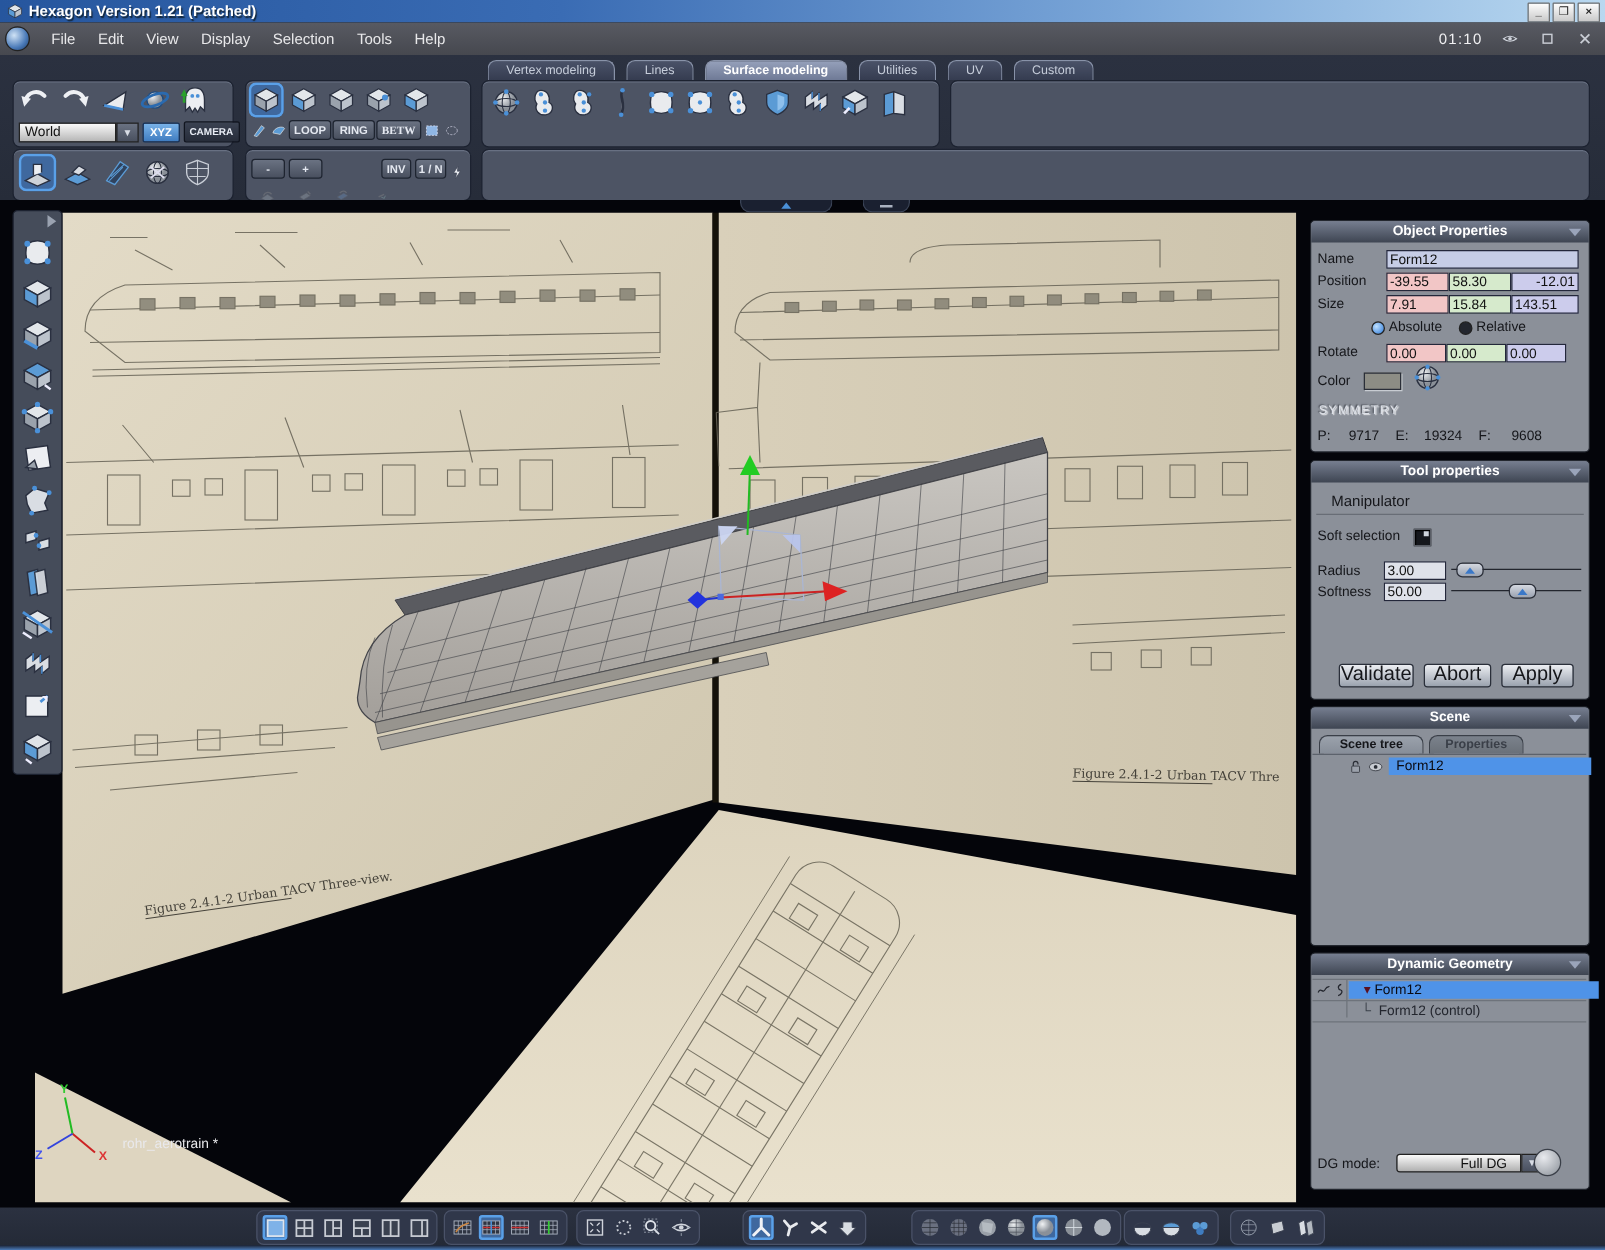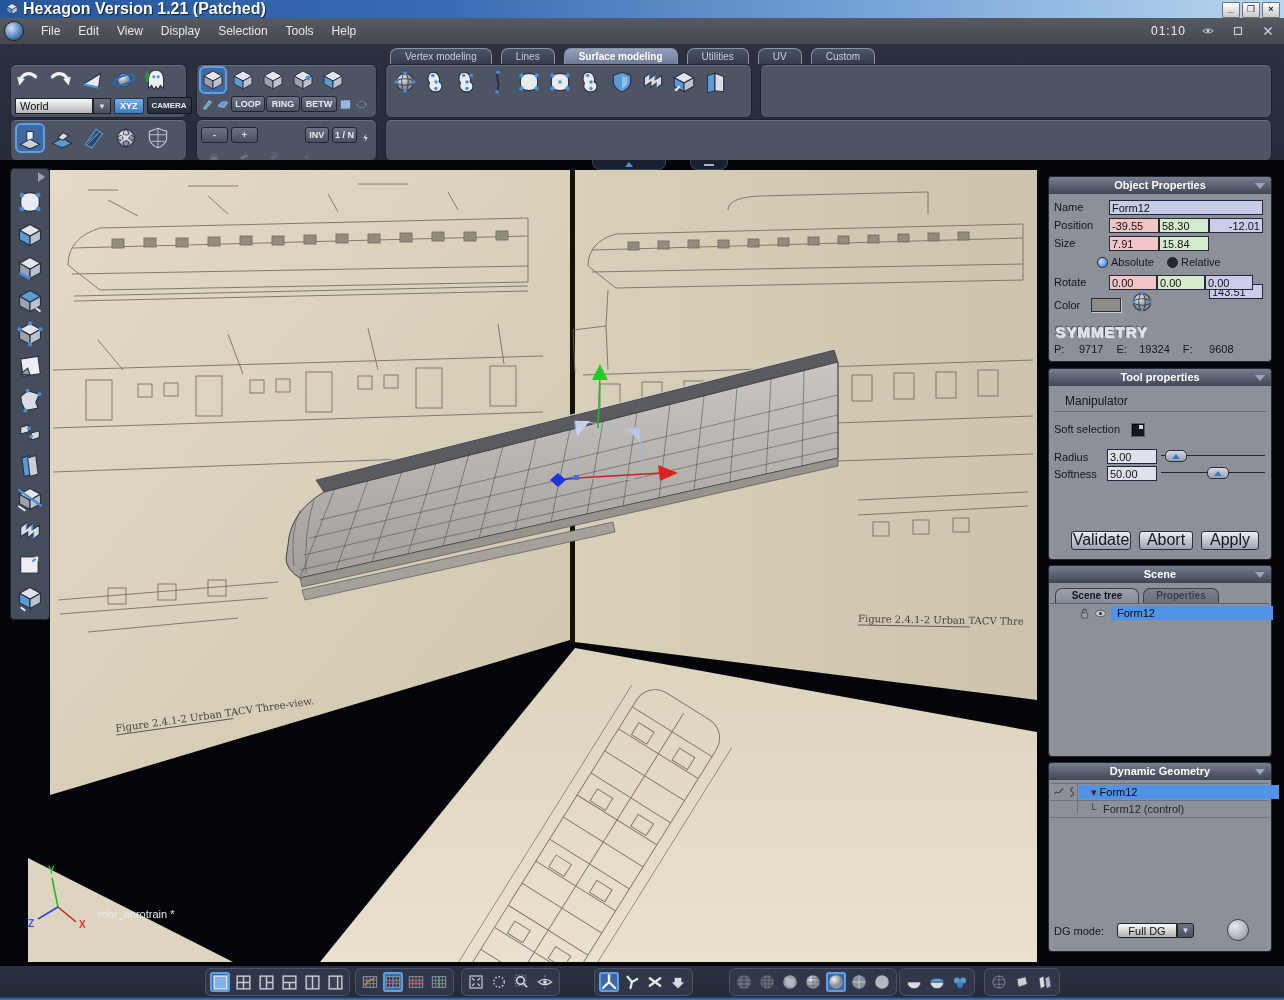--- a/index.html
+++ b/index.html
@@ -3,21 +3,21 @@
 <meta charset="utf-8">
 <style>
   html,body{margin:0;padding:0;background:#000;}
   #app{position:relative;width:1284px;height:1000px;overflow:hidden;
        font-family:"Liberation Sans","DejaVu Sans",sans-serif;background:#000;}
   
   .titlebar{position:absolute;left:0;top:0;width:1284px;height:18px;
     background:linear-gradient(90deg,#26569e 0%,#3a6cb4 35%,#7aa6d8 70%,#b9d8f0 100%);
     display:flex;align-items:center;}
   .titlebar .ticon{width:14px;height:14px;margin:0 4px 0 5px;}
-  .titletext{color:#fff;font-size:16px;font-weight:bold;text-shadow:1px 1px 1px #123;}
+  .titletext{color:#fff;font-size:12px;font-weight:bold;text-shadow:1px 1px 1px #123;}
   .winbtns{position:absolute;right:4px;top:2px;display:flex;gap:2px;}
   .winbtn{width:16px;height:14px;background:linear-gradient(#fdfdfd,#c9c9c9);
     border:1px solid #707070;border-radius:1px;font-size:9px;line-height:12px;
     text-align:center;color:#222;font-weight:bold;}
   
   .menubar{position:absolute;left:0;top:18px;width:1284px;height:26px;
     background:linear-gradient(#585a62,#46484f);display:flex;align-items:center;
     border-bottom:1px solid #26282e;}
   .applogo{width:18px;height:18px;margin:0 8px 0 4px;border-radius:50%;
     background:radial-gradient(circle at 35% 35%,#cfe2f5,#4a7ab8 60%,#1c3a66);
@@ -72,30 +72,30 @@
   .px{background:#f2c6c6;} .py{background:#d6eacc;} .pz{background:#ccccec;} .pn{background:#c6cde6;}
   .radio{position:absolute;width:9px;height:9px;border-radius:50%;border:1px solid #222;}
   .slider{position:absolute;height:13px;}
   .strack{position:absolute;left:0;right:0;top:6px;height:1px;background:#23262e;}
   .sthumb{position:absolute;top:1px;width:20px;height:10px;background:linear-gradient(#d4d8e0,#9aa2b0);
     border:1px solid #2a2e38;border-radius:5px;display:flex;align-items:center;justify-content:center;}
   .sthumb:after{content:"";width:0;height:0;border-left:4px solid transparent;
     border-right:4px solid transparent;border-bottom:5px solid #3a78c8;}
   .pbtn{position:absolute;height:17px;background:linear-gradient(#eceef2,#9aa2ae);
     border:1px solid #2a2f3a;border-radius:3px;color:#15161a;font-size:16px;text-align:center;line-height:16px;}
-  .symm{color:#dde1e8;font-weight:bold;font-size:15px;letter-spacing:1px;
+  .symm{color:#dde1e8;font-weight:normal;font-size:10px;letter-spacing:1px;
     text-shadow:1px 1px 1px #f5f6f8,-1px -1px 1px #4a4e57;}
   .stat{color:#15161a;font-size:11px;}
   .stab{position:absolute;height:14px;border:1px solid #3a3f48;border-bottom:none;
     border-radius:7px 7px 0 0;font-size:10px;font-weight:bold;text-align:center;line-height:14px;}
   .hiliterow{position:absolute;background:#4f93e8;color:#0a0a12;font-size:11px;line-height:14px;padding-left:6px;}
   .dgline{position:absolute;left:1px;height:1px;background:#6e737b;width:219px;}
   .ddl{display:flex;height:15px;position:absolute;}
   .ddltext{width:58px;background:linear-gradient(#fafafa,#b0b0b0);border:1px solid #222;
-    border-radius:3px 0 0 3px;font-size:11px;color:#111;text-align:center;line-height:14px;}
+    border-radius:3px 0 0 3px;font-size:11px;color:#111;text-align:center;line-height:14px;padding-left:40px;}
   .ddlarr{width:15px;background:linear-gradient(#6a7282,#49505f);border:1px solid #222;
     border-radius:0 3px 3px 0;color:#d8dce4;font-size:8px;text-align:center;line-height:14px;}
   
   .bottombar{position:absolute;left:0;top:966px;width:1284px;height:30px;
     background:linear-gradient(#2b3140,#242a37);}
   .bpanel{position:absolute;top:2px;height:26px;background:#30374a;border:1px solid #4a5268;
     border-radius:6px;display:flex;align-items:center;gap:3px;padding:0 4px;}
   .bico{width:20px;height:20px;display:flex;align-items:center;justify-content:center;border-radius:3px;}
   .bico.sel{background:#3f689e;box-shadow:0 0 0 2px #5aa0e8 inset;}
   .winbottom{position:absolute;left:0;top:996px;width:1284px;height:4px;
@@ -330,21 +330,21 @@
       </div>
       <div class="irow" style="gap:1px;padding:1px 4px;">
         <svg width="14" height="14" viewBox="0 0 24 24">
             <path d="M4 20 14 6 18 9 8 21Z" fill="#5b9bd5" stroke="#ddd"></path>
           </svg>
         <svg width="14" height="14" viewBox="0 0 24 24">
             <path d="M4 16 C6 8 18 6 20 10 L14 18Z" fill="#5b9bd5" stroke="#ddd"></path>
           </svg>
         <div class="btn3" style="width:32px;">LOOP</div>
         <div class="btn3" style="width:32px;">RING</div>
-        <div class="btn3" style="width:34px;">BETW</div>
+        <div class="btn3" style="width:34px;font-family:Liberation Serif, serif;">BETW</div>
         <svg width="15" height="13" viewBox="0 0 24 24">
             <rect x="4" y="5" width="16" height="14" fill="#8fb6e4" stroke="#eef" stroke-dasharray="3 2"></rect>
           </svg>
         <svg width="15" height="13" viewBox="0 0 24 24">
             <ellipse cx="12" cy="12" rx="8" ry="6" fill="none" stroke="#dde" stroke-dasharray="3 2"></ellipse>
           </svg>
       </div>
     </div>
 
     <div class="tpanel" style="left:385px;top:20px;width:365px;height:52px;">
@@ -712,21 +712,21 @@
       <div class="phead"><span>Object Properties</span><span class="ptri"></span></div>
       <span class="plabel" style="left:5px;top:24px;">Name</span>
       <input class="num pn" style="left: 60px; top: 23px; width: 148px;" value="Form12">
       <span class="plabel" style="left:5px;top:42px;">Position</span>
       <input class="num px" style="left: 60px; top: 41px; width: 44px;" value="-39.55">
       <input class="num py" style="left: 110px; top: 41px; width: 44px;" value="58.30">
       <input class="num pz" style="left: 160px; top: 41px; width: 48px; text-align: right;" value="-12.01">
       <span class="plabel" style="left:5px;top:60px;">Size</span>
       <input class="num px" style="left: 60px; top: 59px; width: 44px;" value="7.91">
       <input class="num py" style="left: 110px; top: 59px; width: 44px;" value="15.84">
-      <input class="num pz" style="left: 160px; top: 59px; width: 48px; margin-top: 48px;" value="143.51">
+      <input class="num pz" style="left: 160px; top: 59px; width: 48px;" value="143.51">
       <span class="radio" style="left:48px;top:80px;background:radial-gradient(circle at 35% 35%,#bfe0ff,#2a78d8);"></span>
       <span class="plabel" style="left:62px;top:79px;">Absolute</span>
       <span class="radio" style="left:118px;top:80px;background:#23262e;"></span>
       <span class="plabel" style="left:132px;top:79px;">Relative</span>
       <span class="plabel" style="left:5px;top:99px;">Rotate</span>
       <input class="num px" style="left: 60px; top: 98px; width: 42px;" value="0.00">
       <input class="num py" style="left: 108px; top: 98px; width: 42px;" value="0.00">
       <input class="num pz" style="left: 156px; top: 98px; width: 42px;" value="0.00">
       <span class="plabel" style="left:5px;top:122px;">Color</span>
       <span style="position:absolute;left:42px;top:121px;width:28px;height:12px;background:#8d8d85;border:1px solid #2a2e38;box-shadow:1px 1px 0 #c8ccd2;"></span>

